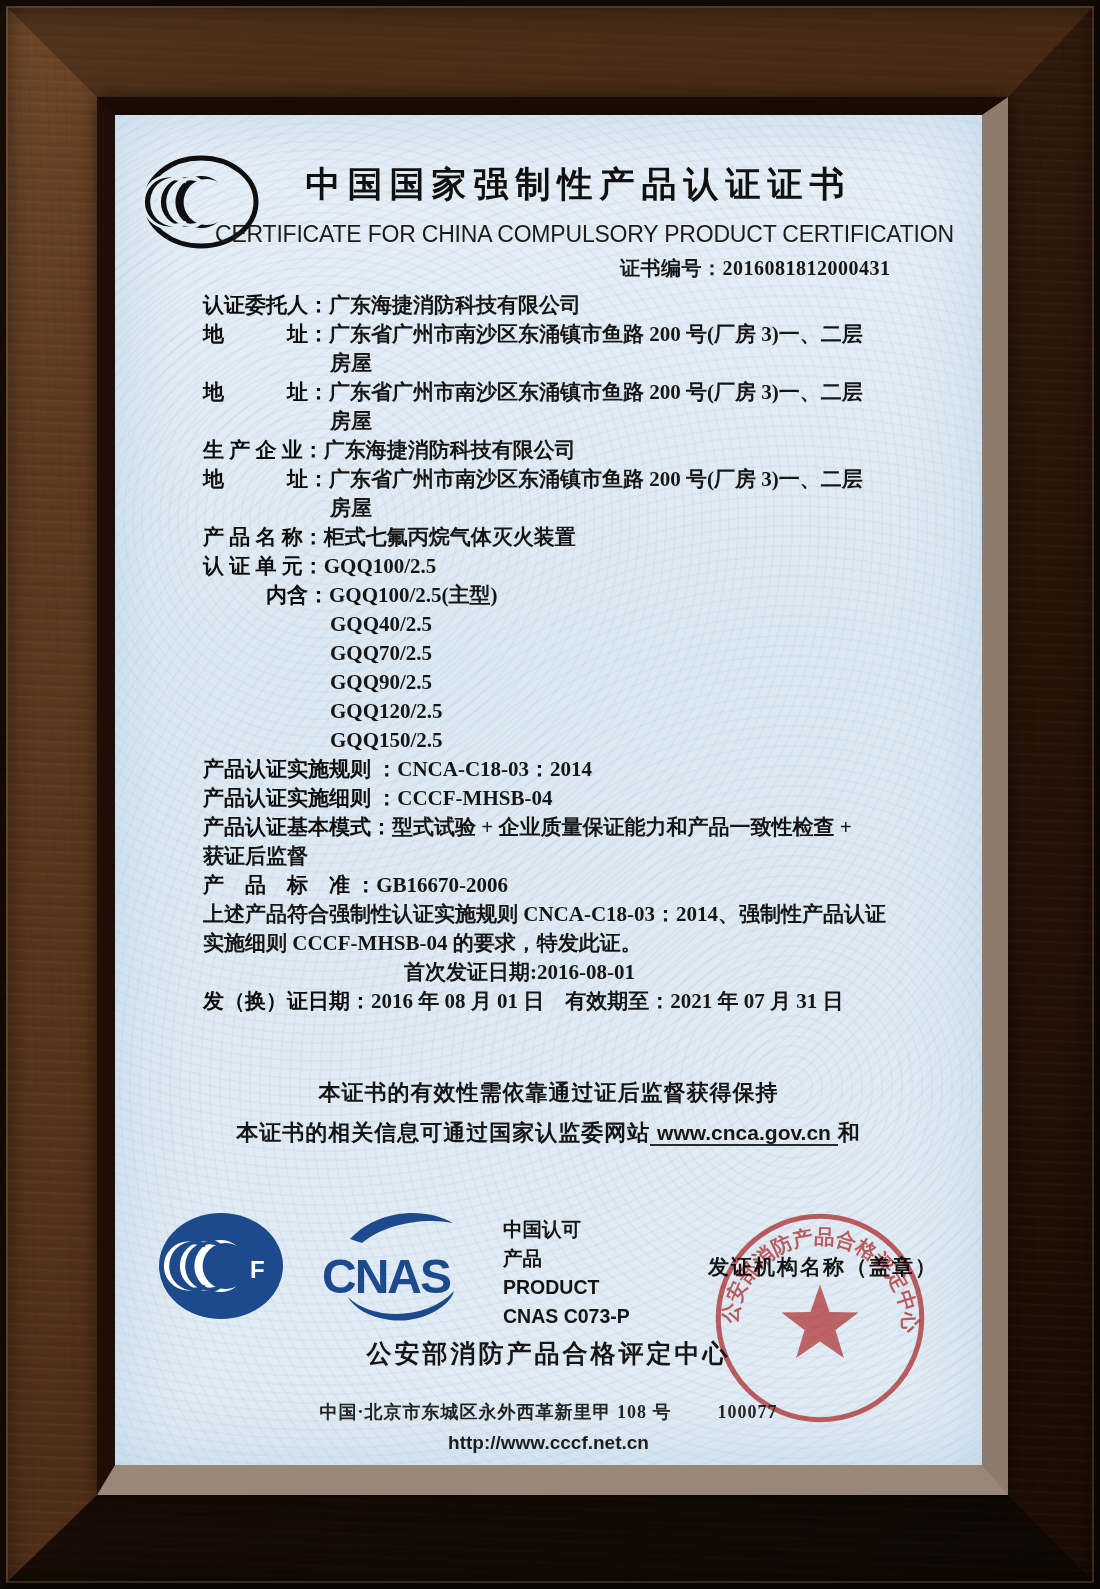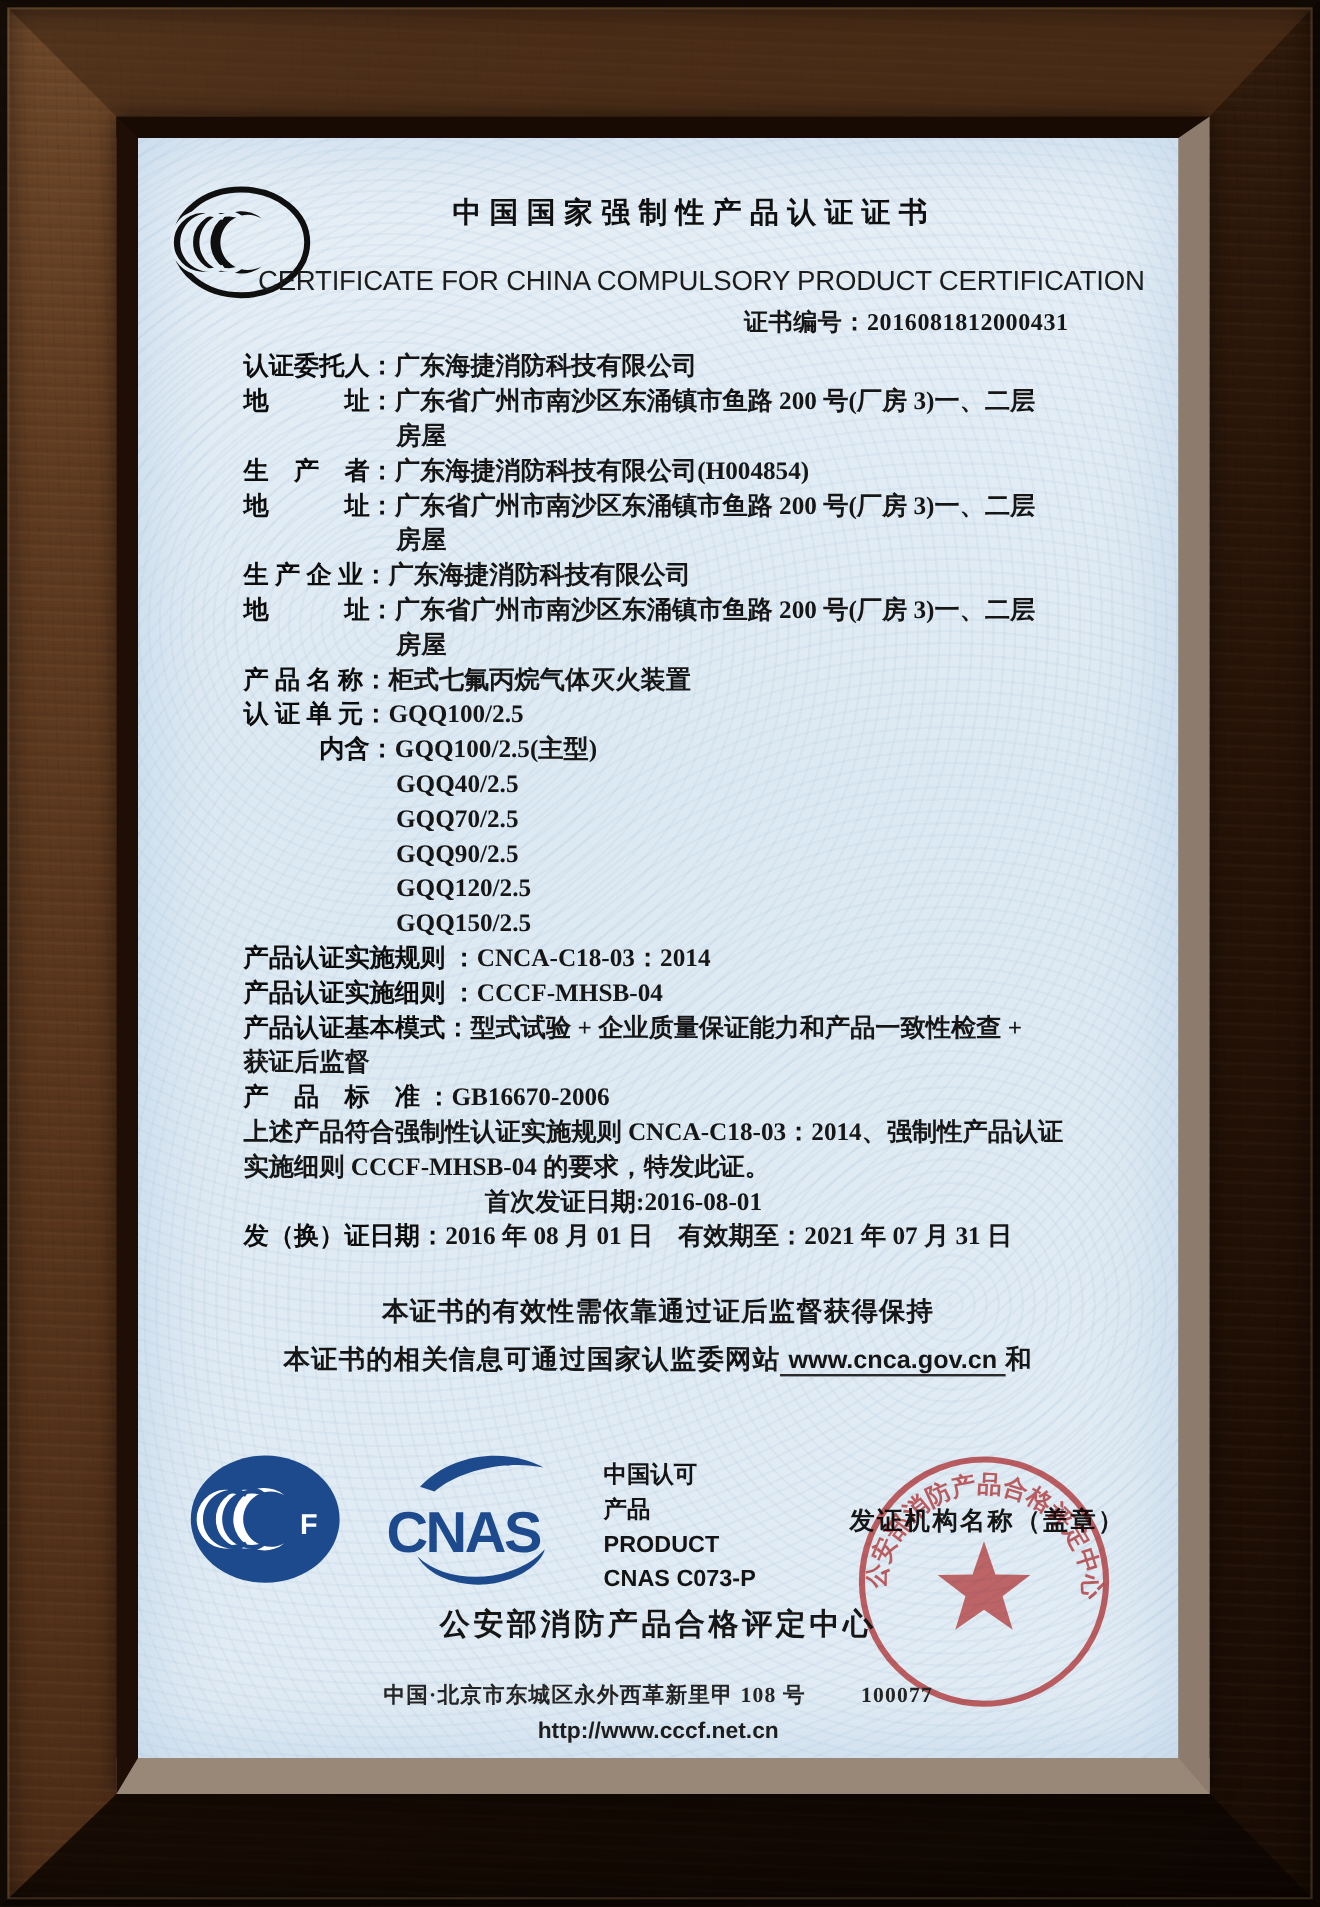--- a/index.html
+++ b/index.html
@@ -24,21 +24,21 @@
   
   .paper{position:absolute;left:115px;top:115px;right:118px;bottom:124px;
     background:
       repeating-radial-gradient(circle at 24% 30%, rgba(145,180,210,.10) 0 2px, transparent 2px 9px),
       repeating-radial-gradient(circle at 78% 72%, rgba(145,180,210,.10) 0 2px, transparent 2px 10px),
       linear-gradient(180deg,#e7eff6 0%,#dde9f2 40%,#e2ecf4 100%);
     box-shadow:inset 0 0 70px rgba(165,195,222,.55);
     color:#161616;overflow:hidden;}
   .h-title{position:absolute;top:46px;left:0;right:0;padding-left:60px;text-align:center;
     font-family:"Liberation Sans","DejaVu Sans",sans-serif;
-    font-size:24px;font-weight:700;letter-spacing:7px;color:#101010;}
+    font-size:35px;font-weight:700;letter-spacing:7px;color:#101010;}
   .h-en{position:absolute;top:106px;left:0;right:12px;padding-left:100px;text-align:left;
     font-family:"Liberation Sans","DejaVu Sans",sans-serif;
     font-size:23px;font-weight:500;letter-spacing:-0.2px;color:#1c1c1c;}
   .h-no{position:absolute;top:140px;left:505px;font-size:20px;font-weight:600;letter-spacing:.5px;}
   .ccc-black{position:absolute;left:25px;top:38px;}
   
   .fields{position:absolute;top:176px;left:88px;right:26px;font-size:21px;line-height:29px;}
   .row{white-space:nowrap;}
   .lbl{font-weight:700;color:#0d0d0d;}
   .val{font-weight:600;}
@@ -87,21 +87,20 @@
     </div>
 
     <div class="h-title">中国国家强制性产品认证证书</div>
     <div class="h-en">CERTIFICATE FOR CHINA COMPULSORY PRODUCT CERTIFICATION</div>
     <div class="h-no"><span>证书编号：</span><span>2016081812000431</span></div>
 
     <div class="fields">
         <div class="row"><span class="lbl">认证委托人：</span><span class="val">广东海捷消防科技有限公司</span></div>
         <div class="row"><span class="lbl">地　　　址：</span><span class="val">广东省广州市南沙区东涌镇市鱼路 200 号(厂房 3)一、二层</span></div>
         <div class="row cont ind">房屋</div>
-        <div class="row"><span class="lbl">生　产　者：</span><span class="val">广东海捷消防科技有限公司(H004854)</span></div>
         <div class="row"><span class="lbl">地　　　址：</span><span class="val">广东省广州市南沙区东涌镇市鱼路 200 号(厂房 3)一、二层</span></div>
         <div class="row cont ind">房屋</div>
         <div class="row"><span class="lbl">生 产 企 业：</span><span class="val">广东海捷消防科技有限公司</span></div>
         <div class="row"><span class="lbl">地　　　址：</span><span class="val">广东省广州市南沙区东涌镇市鱼路 200 号(厂房 3)一、二层</span></div>
         <div class="row cont ind">房屋</div>
         <div class="row"><span class="lbl">产 品 名 称：</span><span class="val">柜式七氟丙烷气体灭火装置</span></div>
         <div class="row"><span class="lbl">认 证 单 元：</span><span class="val">GQQ100/2.5</span></div>
         <div class="row"><span class="lbl">　　　内含：</span><span class="val">GQQ100/2.5(主型)</span></div>
         <div class="row cont ind">GQQ40/2.5</div>
         <div class="row cont ind">GQQ70/2.5</div>

